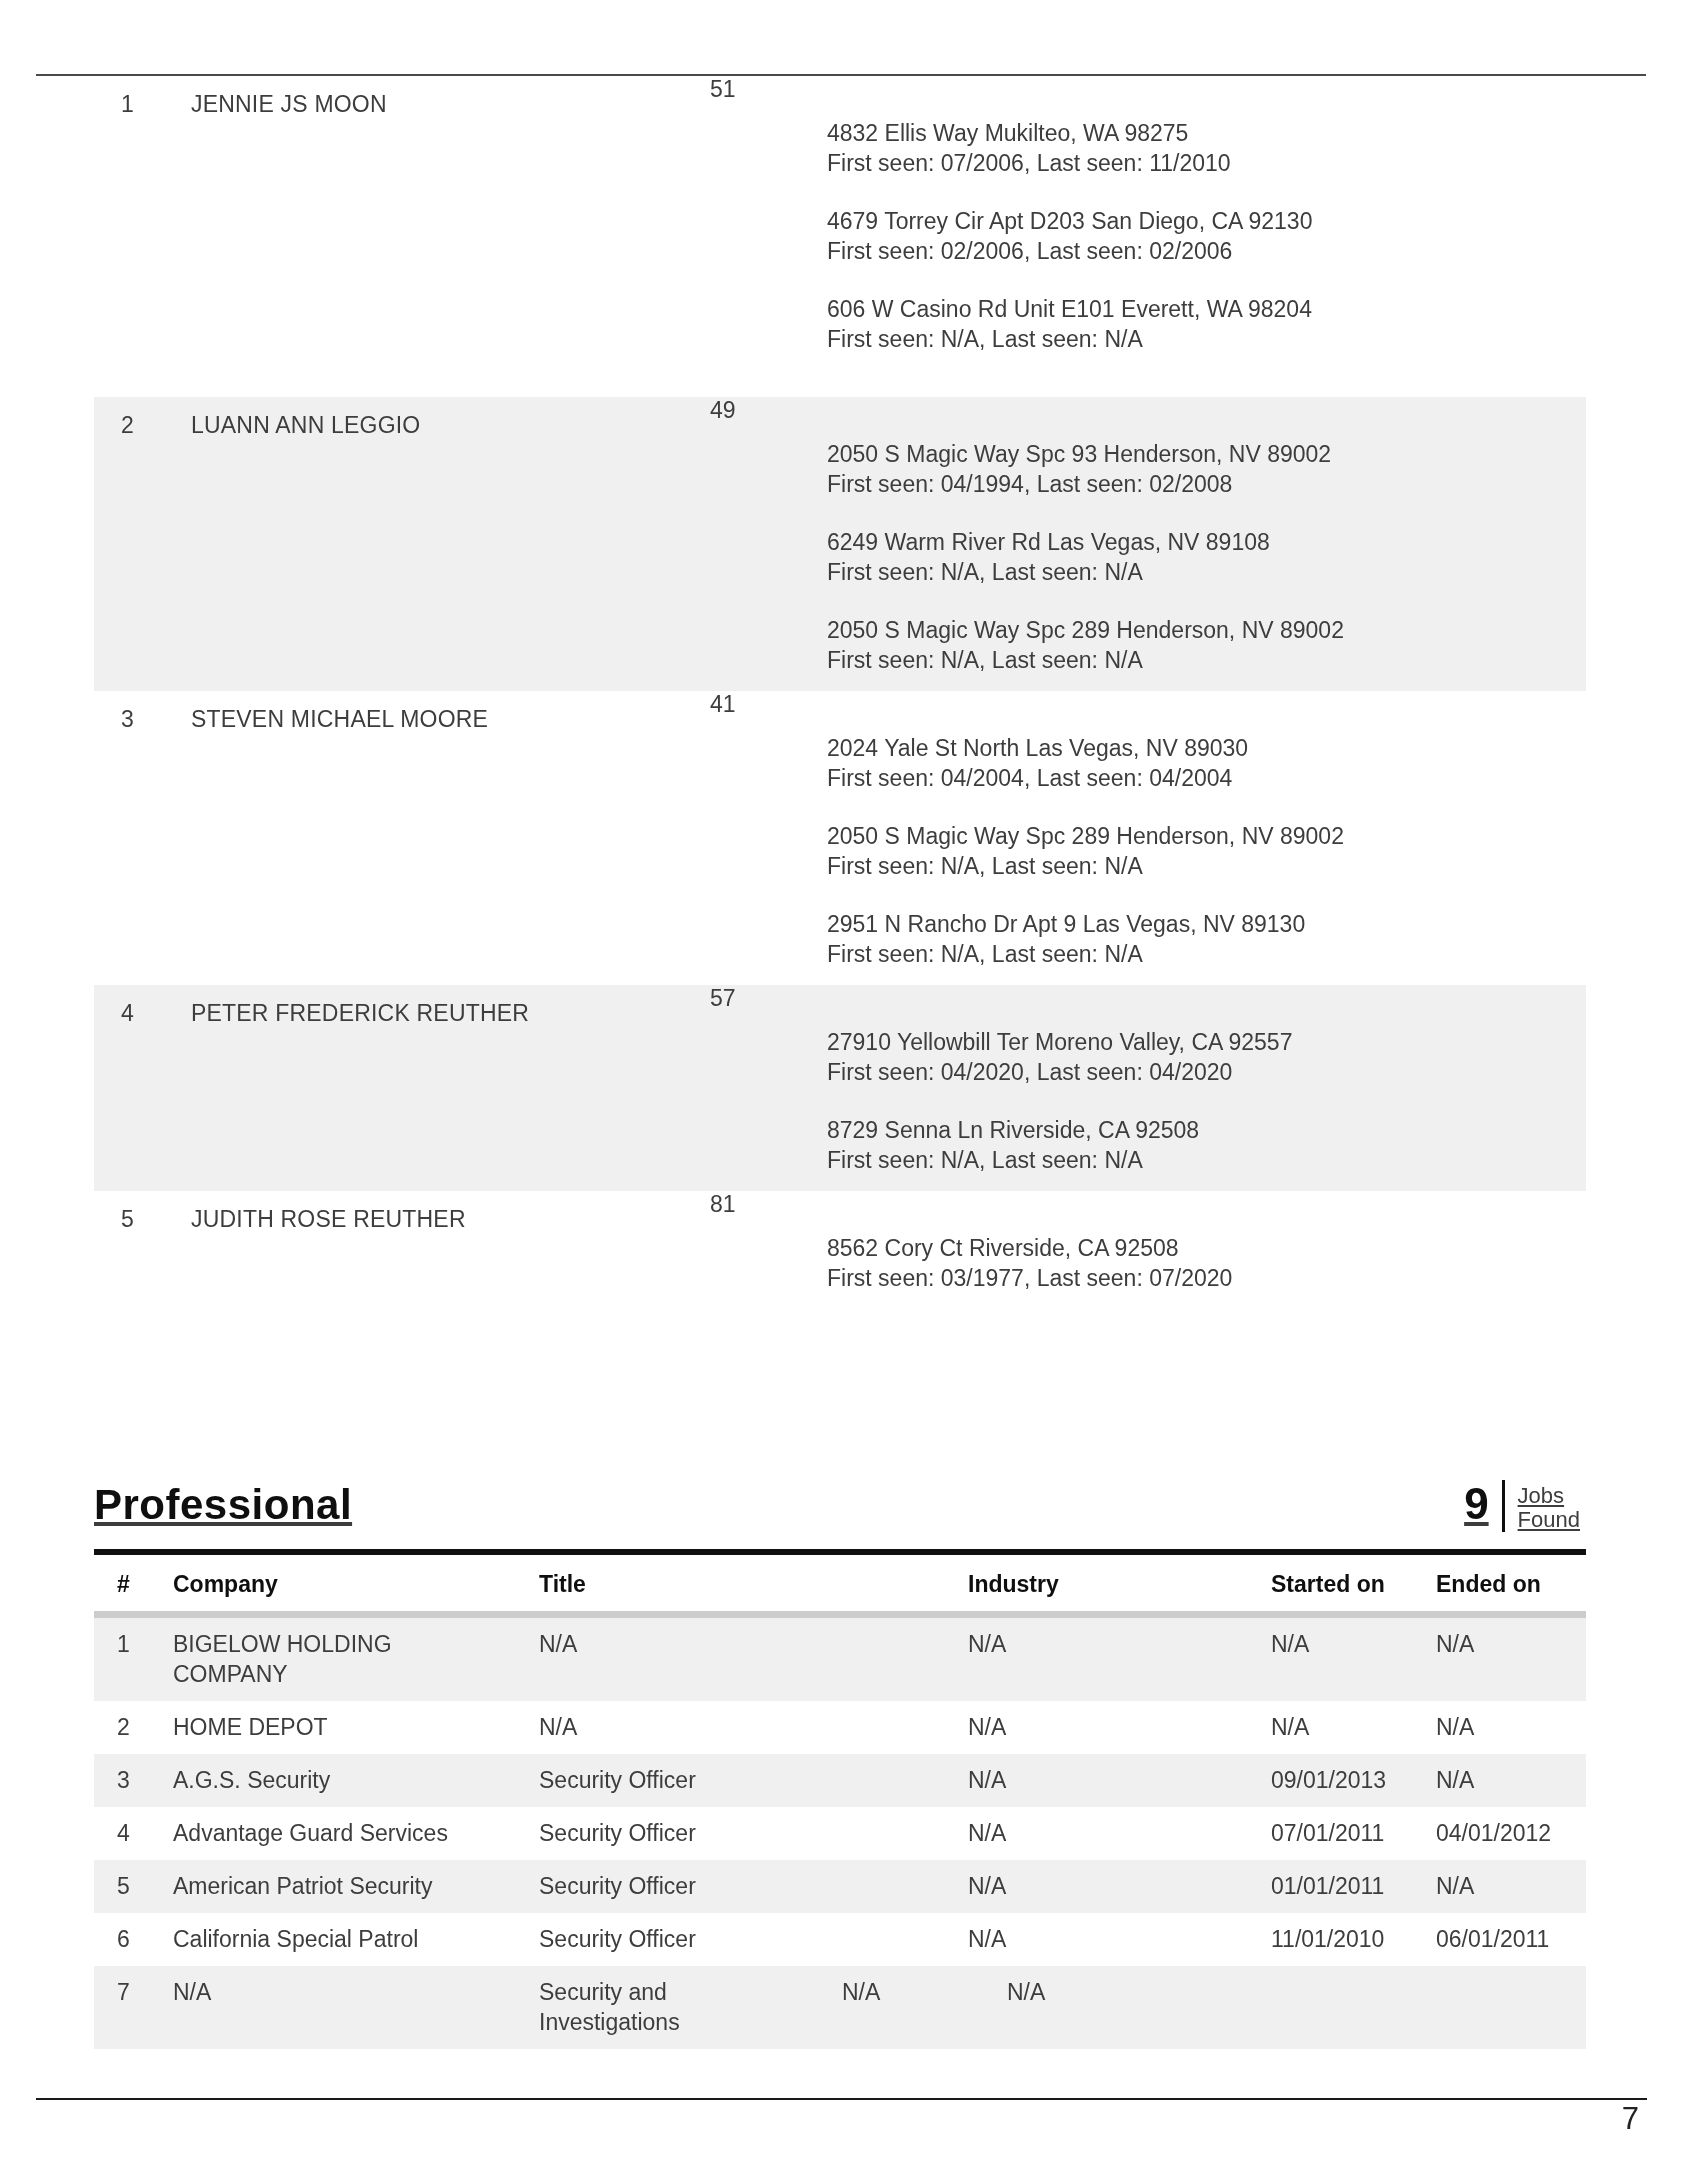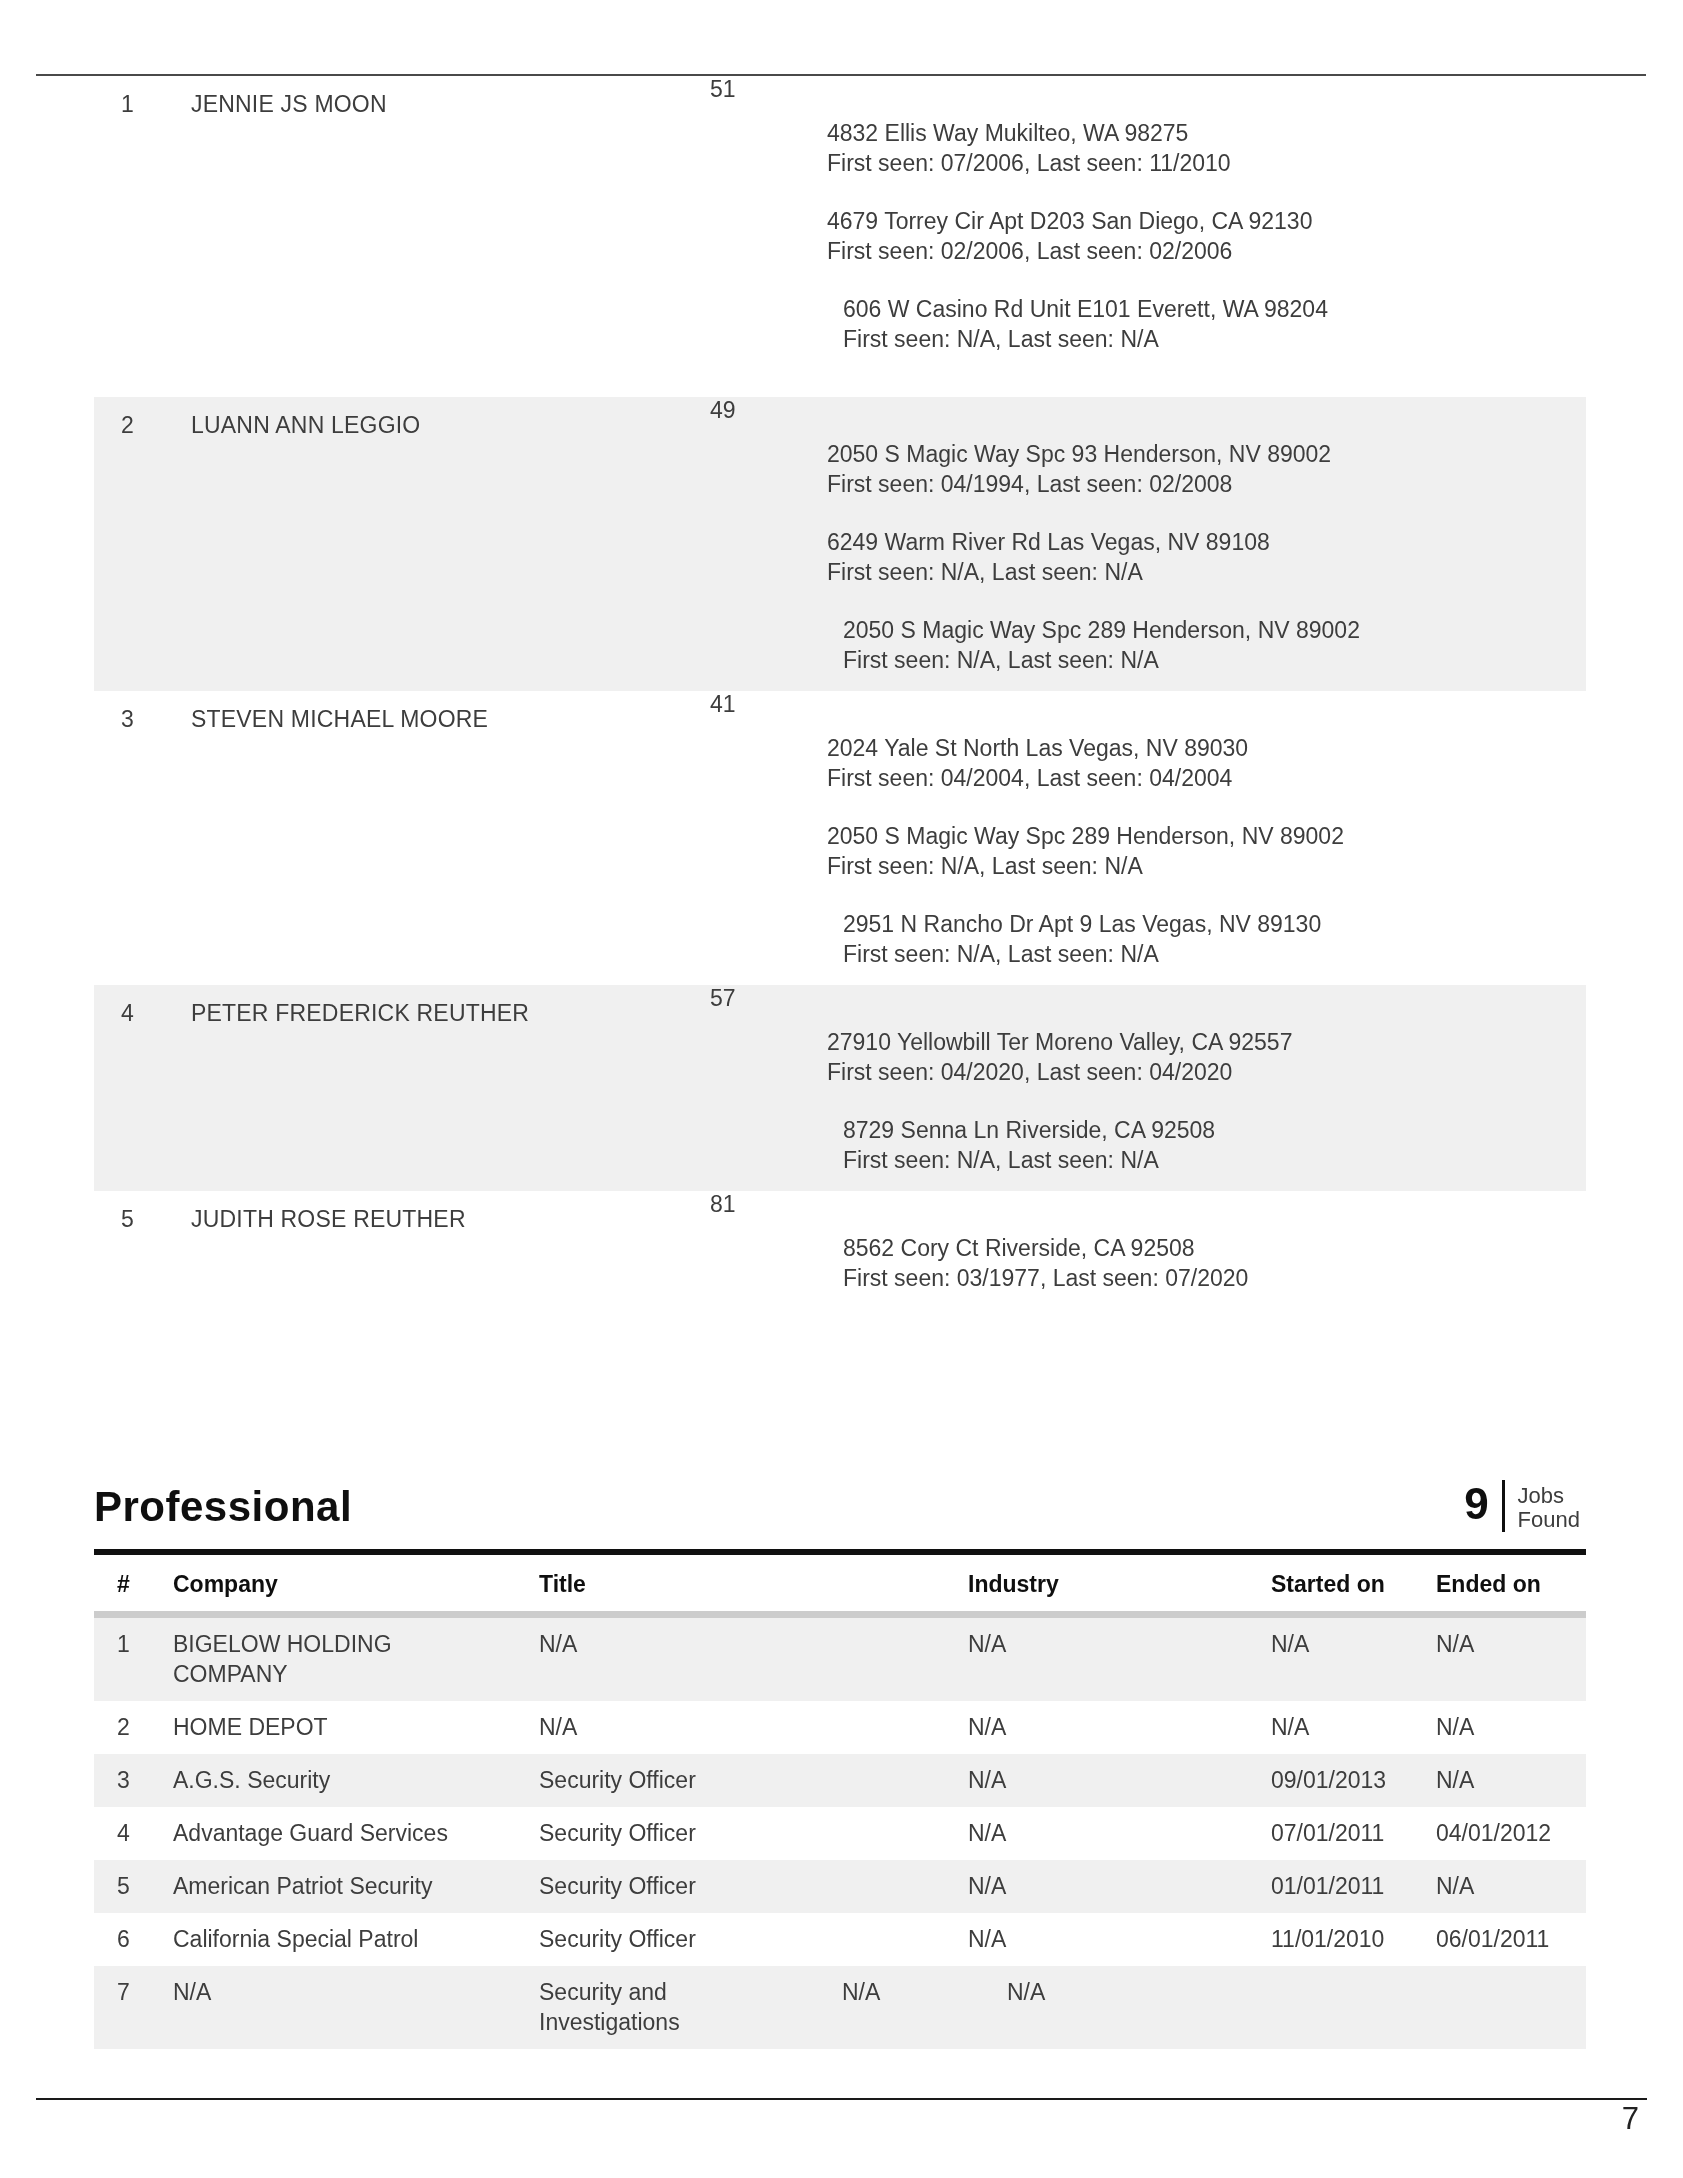--- a/index.html
+++ b/index.html
@@ -13,25 +13,25 @@
   
   .people { position:absolute; top:76px; left:94px; width:1492px; }
   .p-row { display:flex; font-size:23px; }
   .p-row.stripe { background:#f0f0f0; }
   .pc-num  { width:97px;  padding:15px 0 0 27px; box-sizing:border-box; }
   .pc-name { width:519px; padding-top:15px; letter-spacing:0.2px; }
   .pc-age  { width:117px; }
   .pc-addrs { flex:1; padding-top:42px; padding-bottom:16px; }
   .p-row.tall .pc-addrs { padding-bottom:43px; }
   .addr { margin-bottom:28px; line-height:30px; }
-  .addr:last-child { margin-bottom:0;margin-left:16px; }
+  .addr:last-child { margin-bottom:0; }
 
   
   .professional { position:absolute; top:1478px; left:94px; width:1492px; }
-  .prof-head { display:flex; justify-content:space-between; align-items:flex-end; }
+  .prof-head { display:flex; justify-content:space-between; align-items:center;text-decoration:underline; }
   .prof-title { font-size:42px; font-weight:bold; color:#0f0f0f; line-height:50px; letter-spacing:0.5px; }
   .jobs-found { display:flex; gap:13px; padding-top:2px; margin-right:6px; }
   .jobs-count { font-size:44px; font-weight:bold; color:#0f0f0f; line-height:48px; }
   .jobs-sep { width:3px; background:#0f0f0f; align-self:stretch; }
   .jobs-label { font-size:22px; line-height:24px; padding-top:4px; color:#3d3d3d; }
 
   .prof-table { margin-top:17px; border-top:6px solid #101010; }
   .pt-header { display:flex; padding:16px 0 13px 0; font-size:23px; font-weight:bold; color:#0f0f0f; border-bottom:7px solid #cccccc; }
   .pt-row { display:flex; padding:11px 0 12px 0; font-size:23px; line-height:30px; }
   .pt-row.stripe { background:#f0f0f0; }

